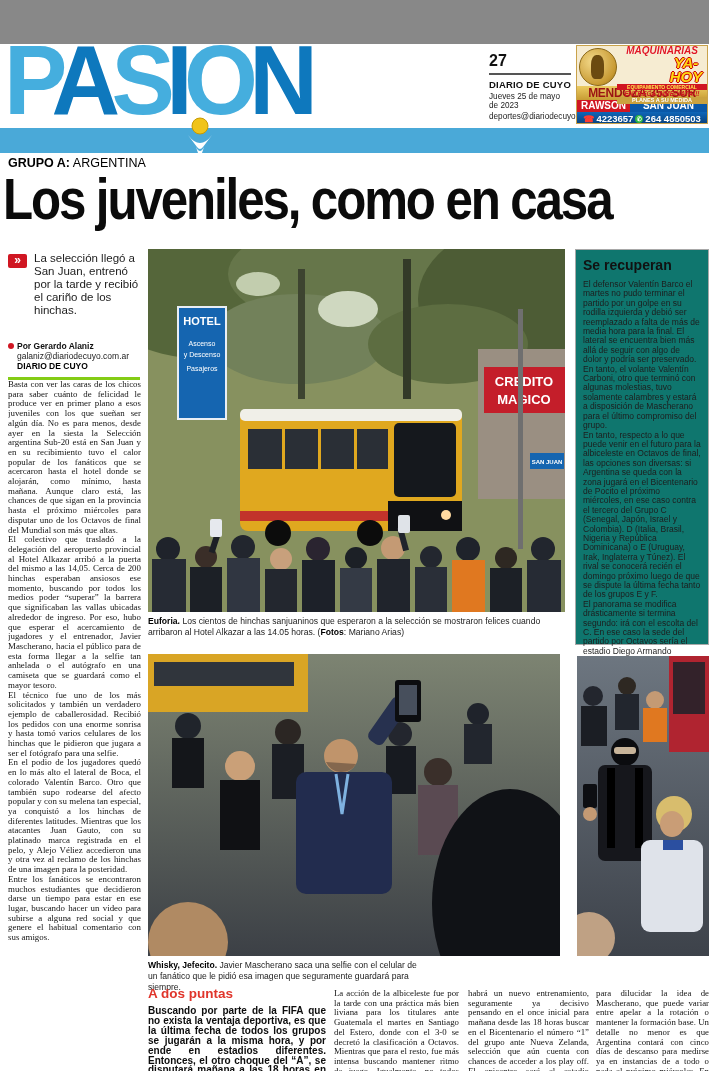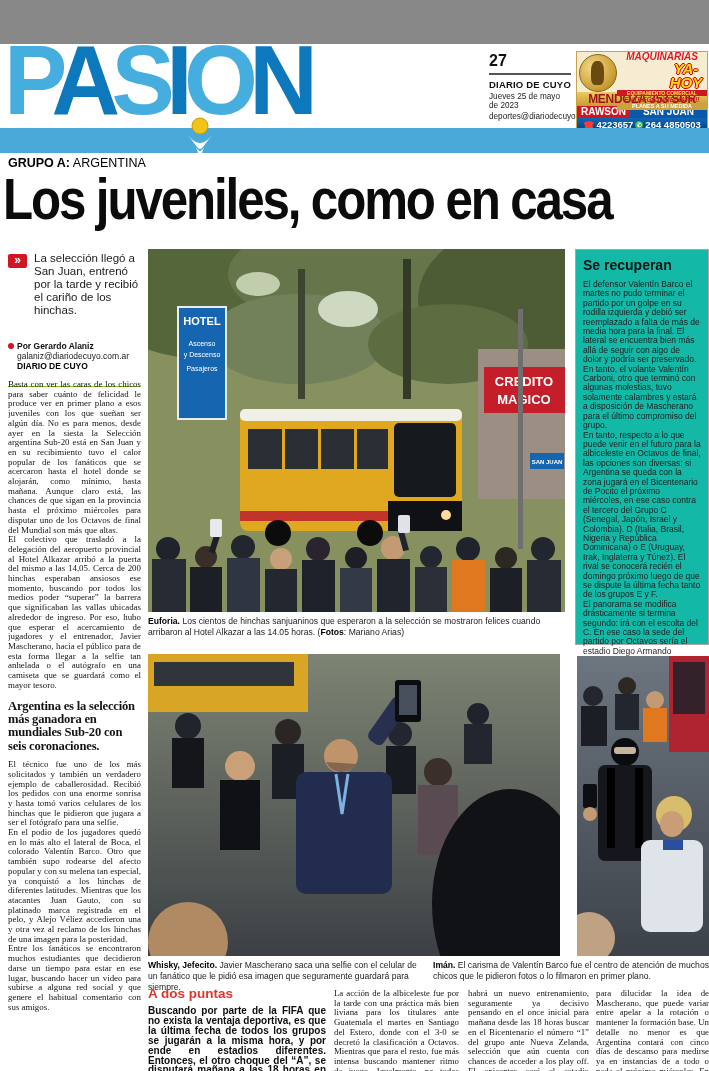--- a/index.html
+++ b/index.html
@@ -12,21 +12,21 @@
         transform:scaleX(.97);transform-origin:0 0;white-space:nowrap;}
   .logo .c1{color:#45aede;}
   .logo .c2{color:#0e78bd;}
   .hinfo{left:489px;top:8px;width:82px;}
   .hinfo .pnum{font-weight:900;font-size:16px;}
   .hinfo .rule{border-top:2px solid #555;margin:3px 0 4px;}
   .hinfo .paper{font-weight:900;font-size:9.5px;letter-spacing:.2px;}
   .hinfo .date,.hinfo .mail{font-size:8.2px;color:#222;margin-top:2px;}
 
   
-  .ad{left:576px;top:7px;width:132px;height:79px;background:#f6ecd2;border:1px solid #c9a24a;
+  .ad{left:576px;top:1px;width:132px;height:79px;background:#f6ecd2;border:1px solid #c9a24a;
       box-sizing:border-box;overflow:hidden;}
   .ad-top{position:relative;height:40px;}
   .ad-emblem{position:absolute;left:2px;top:2px;width:36px;height:36px;border-radius:50%;
              background:radial-gradient(circle at 35% 35%,#f3d98a,#c89a33 70%,#8a6716);border:1px solid #8a6716;}
   .ad-emblem:after{content:"";position:absolute;left:11px;top:6px;width:13px;height:24px;background:#6b4a10;
              border-radius:40% 40% 30% 30%;}
   .ad-txt{margin-left:40px;text-align:center;}
   .ad-l1{font-style:italic;font-weight:900;font-size:10px;color:#e01724;line-height:10px;
          text-shadow:0 0 1px #fff;}
   .ad-l2{font-style:italic;font-weight:900;font-size:15px;color:#ffd912;line-height:14px;
@@ -55,42 +55,42 @@
   .kicker b{font-weight:900;text-align:right;}
 
   .headline{left:3px;top:125px;font-weight:900;font-size:58px;line-height:60px;letter-spacing:-2.5px;
          color:#0b0b0b;white-space:nowrap;transform:scaleX(.85);transform-origin:0 0;}
 
   
   .lede{left:8px;top:208px;width:134px;}
   .lede-icon{position:absolute;left:0;top:2px;width:19px;height:14px;background:#d01622;border-radius:2px;
          color:#fff;font-weight:900;font-size:12px;line-height:13px;text-align:center;}
   .lede-text{margin-left:26px;font-size:11.5px;line-height:13px;color:#1c1c1c;}
-  .byline{left:8px;top:297px;width:132px;border-bottom:1px solid #84cc16;padding-bottom:15px;font-size:8.5px;}
+  .byline{left:8px;top:297px;width:132px;border-bottom:3px solid #84cc16;padding-bottom:6px;font-size:8.5px;}
   .byline .dot{display:inline-block;width:6px;height:6px;border-radius:50%;background:#d01622;margin-right:3px;}
   .byline .a{font-weight:700;}
   .byline div{margin-left:9px;color:#222;}
   .byline .org{font-weight:900;color:#000;}
   .artcol{left:8px;top:336px;width:133px;height:735px;overflow:hidden;
           font-family:"Liberation Serif",serif;font-size:8.9px;line-height:9.7px;text-align:justify;color:#141414;}
   .artcol p{margin:0;}
   .subhead{font-family:"Liberation Serif",serif;font-weight:700;font-size:12.6px;line-height:13.4px;
           text-align:left;margin:9px 0 7px;letter-spacing:-.2px;}
 
   
   .photo{display:block;}
   .cap{font-size:8.6px;line-height:10.8px;color:#222;}
   .cap b{color:#000;}
   .cap-main{left:148px;top:572px;width:417px;}
   .cap-selfie{left:148px;top:916px;width:276px;}
   .cap-barco{left:433px;top:916px;width:276px;}
 
   
   .sidebar{left:575px;top:205px;width:134px;height:396px;border:1px solid #a8a8a8;box-sizing:border-box;
-           padding:7px 7px;background:#14b8a6;}
+           padding:7px 7px;background:#0f766e;}
   .sidebar h3{margin:0 0 7px;font-size:14px;font-weight:900;}
   .sidebar p{margin:0;font-size:8.5px;line-height:9.4px;color:#1d1d1d;}
 
   
   .bsec-title{left:148px;top:942px;font-size:13.5px;font-weight:900;color:#e0352b;}
   .bcol1{left:148px;top:962px;width:178px;height:109px;overflow:hidden;
          font-weight:700;font-size:10px;line-height:9.9px;text-align:justify;color:#0d0d0d;}
   .bcol{top:945px;width:125px;height:126px;overflow:hidden;font-family:"Liberation Serif",serif;
          font-size:8.8px;line-height:9.7px;text-align:justify;color:#141414;}
   .bcol2{left:334px;} .bcol3{left:468px;width:121px;} .bcol4{left:596px;width:113px;}
@@ -157,21 +157,20 @@
 
   <div class="abs byline">
     <span class="dot"></span><span class="a">Por Gerardo Alaniz</span>
     <div>galaniz@diariodecuyo.com.ar</div>
     <div class="org">DIARIO DE CUYO</div>
   </div>
 
   <div class="abs artcol">
     <p>Basta con ver las caras de los chicos para saber cuánto de felicidad le produce ver en primer plano a esos juveniles con los que sueñan ser algún día. No es para menos, desde ayer en la siesta la Selección argentina Sub-20 está en San Juan y en su recibimiento tuvo el calor popular de los fanáticos que se acercaron hasta el hotel donde se alojarán, como mínimo, hasta mañana. Aunque claro está, las chances de que sigan en la provincia hasta el próximo miércoles para disputar uno de los Octavos de final del Mundial son más que altas.</p>
     <p>El colectivo que trasladó a la delegación del aeropuerto provincial al Hotel Alkazar arribó a la puerta del mismo a las 14,05. Cerca de 200 hinchas esperaban ansiosos ese momento, buscando por todos los medios poder “superar” la barrera que significaban las vallas ubicadas alrededor de ingreso. Por eso, hubo que esperar el acercamiento de jugadores y el entrenador, Javier Mascherano, hacia el público para de esta forma llegar a la selfie tan anhelada o el autógrafo en una camiseta que se guardará como el mayor tesoro.</p>
-    <div class="subhead">Argentina es la selección más ganadora en mundiales Sub-20 con seis coronaciones.</div>
     <p>El técnico fue uno de los más solicitados y también un verdadero ejemplo de caballerosidad. Recibió los pedidos con una enorme sonrisa y hasta tomó varios celulares de los hinchas que le pidieron que jugara a ser el fotógrafo para una selfie.</p>
     <p>En el podio de los jugadores quedó en lo más alto el lateral de Boca, el colorado Valentín Barco. Otro que también supo rodearse del afecto popular y con su melena tan especial, ya conquistó a los hinchas de diferentes latitudes. Mientras que los atacantes Juan Gauto, con su platinado marca registrada en el pelo, y Alejo Véliez accedieron una y otra vez al reclamo de los hinchas de una imagen para la posteridad.</p>
     <p>Entre los fanáticos se encontraron muchos estudiantes que decidieron darse un tiempo para estar en ese lugar, buscando hacer un video para subirse a alguna red social y que genere el habitual comentario con sus amigos.</p>
   </div>
 
   <svg class="abs photo" style="left:148px;top:205px;" width="417" height="363" viewBox="0 0 417 363">
     <rect width="417" height="363" fill="#87915f"></rect>
     <ellipse cx="60" cy="40" rx="120" ry="70" fill="#55663a"></ellipse>
     <ellipse cx="230" cy="25" rx="150" ry="60" fill="#66764a"></ellipse>
     <ellipse cx="390" cy="50" rx="120" ry="80" fill="#4d5c35"></ellipse>
@@ -321,23 +320,20 @@
       <circle cx="97" cy="158" r="18" fill="#d8bd6d"></circle>
       <ellipse cx="95" cy="168" rx="12" ry="13" fill="#c99d76"></ellipse>
       <rect x="64" y="184" width="62" height="92" rx="9" fill="#dfe3ea"></rect>
       <rect x="86" y="184" width="20" height="10" fill="#2b4fa0"></rect>
     </g>
     <rect x="6" y="128" width="14" height="24" rx="2" fill="#0d0e12"></rect>
     <circle cx="13" cy="158" r="7" fill="#c49a74"></circle>
     <circle cx="12" cy="282" r="26" fill="#bfa184"></circle>
   </svg>
 
-  <div class="abs cap cap-barco">
-    <b>Imán.</b><span> El carisma de Valentín Barco fue el centro de atención de muchos chicos que le pidieron fotos o lo filmaron en primer plano.</span>
-  </div>
 
   <div class="abs bsec-title">A dos puntas</div>
   <div class="abs bcol1">Buscando por parte de la FIFA que no exista la ventaja deportiva, es que la última fecha de todos los grupos se jugarán a la misma hora, y por ende en estadios diferentes. Entonces, el otro choque del “A”, se disputará mañana a las 18 horas en Santiago del Estero entre Guatemala y Uzbekistán.</div>
   <div class="abs bcol bcol2">La acción de la albiceleste fue por la tarde con una práctica más bien liviana para los titulares ante Guatemala el martes en Santiago del Estero, donde con el 3-0 se decretó la clasificación a Octavos. Mientras que para el resto, fue más intensa buscando mantener ritmo de juego. Igualmente, no todos asistieron al gigante pocitano para el entrenamiento. Para hoy, la agenda marca que</div>
   <div class="abs bcol bcol3">habrá un nuevo entrenamiento, seguramente ya decisivo pensando en el once inicial para mañana desde las 18 horas buscar en el Bicentenario el número “1” del grupo ante Nueva Zelanda, selección que aún cuenta con chances de acceder a los play off. El epicentro será el estadio Hilario Sánchez de San Martín, en el Pueblo Viejo, a partir de las 15.30 horas. Será el momento</div>
   <div class="abs bcol bcol4">para dilucidar la idea de Mascherano, que puede variar entre apelar a la rotación o mantener la formación base. Un detalle no menor es que Argentina contará con cinco días de descanso para medirse ya en instancias de a todo o nada el próximo miércoles. En base a la posición final del grupo es si Argentina seguirá en la provincia hasta la semana entrante o tomará un nuevo destino.</div>
 
 </div>
 
 </body></html>

